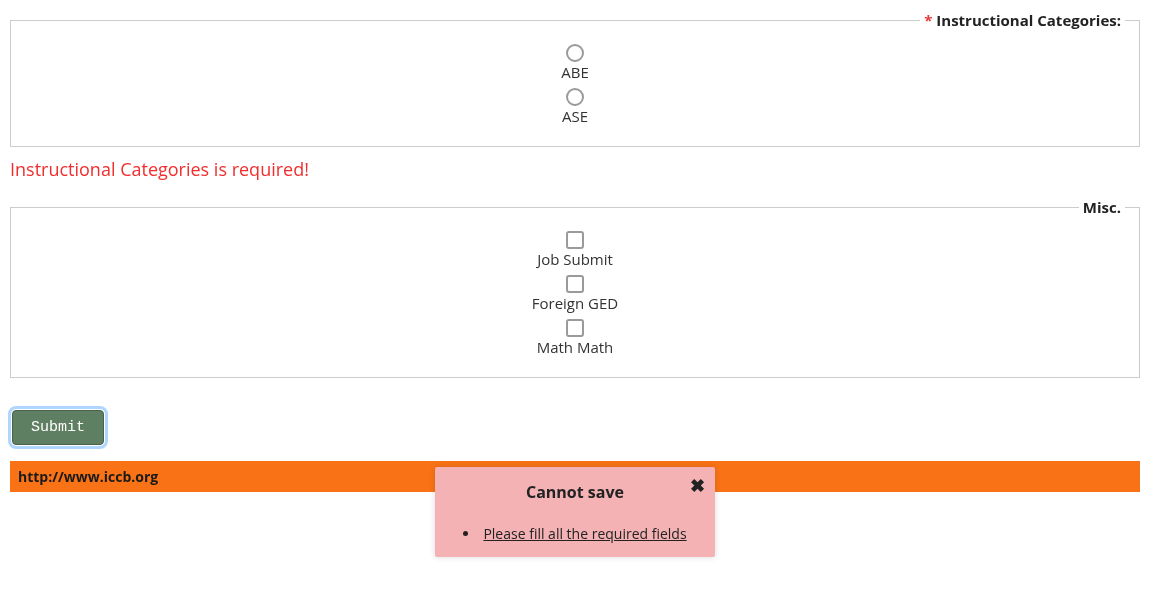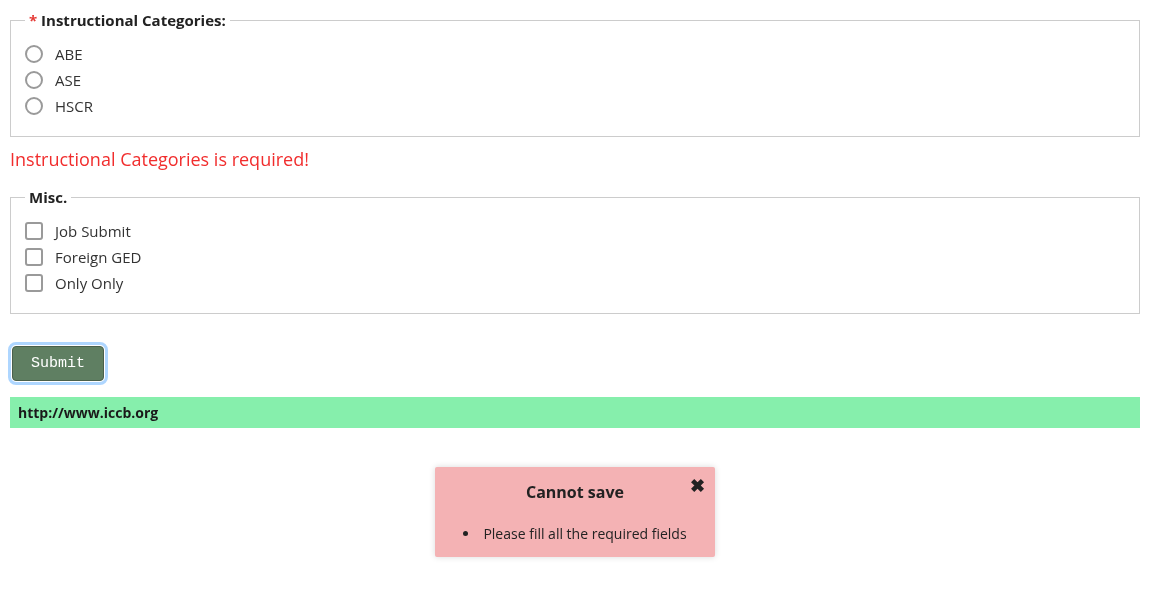--- a/index.html
+++ b/index.html
@@ -11,20 +11,21 @@
     padding: 10px;
     width: 1150px;
   }
 
   fieldset {
     border: 1px solid #ccc;
     padding: 8px 14px 14px 14px;
     margin: 0 0 14px 0;
     background: #fff;
     position: relative;
+    text-align: right;
   }
 
   legend {
     padding: 0 4px;
     font-size: 15px;
     color: #333;
   }
 
   .required-asterisk {
     color: #e53935;
@@ -33,22 +34,22 @@
 
   .legend-text {
     font-weight: bold;
     color: #222;
   }
 
   .option-row {
     display: flex;
     align-items: center;
     margin: 6px 0;
-    gap: 12px;
     cursor: pointer;
+    flex-direction: column;
   }
 
   .radio-shape {
     width: 18px;
     height: 18px;
     border: 2px solid #9a9a9a;
     border-radius: 50%;
     background: #fff;
     flex-shrink: 0;
   }
@@ -83,21 +84,21 @@
     padding: 8px 18px;
     font-size: 15px;
     cursor: pointer;
     outline: 3px solid #aed6ff;
     outline-offset: 1px;
     margin: 18px 0 14px 2px;
     font-family: Liberation Mono, monospace;
   }
 
   .footer-bar {
-    background: #86efac;
+    background: #f97316;
     padding: 6px 8px;
     color: #1a1a1a;
     font-weight: bold;
     font-size: 14px;
     margin-top: 2px;
   }
 
   .toast {
     position: fixed;
     top: 467px;
@@ -125,20 +126,21 @@
     right: 10px;
     cursor: pointer;
     font-size: 18px;
     font-weight: bold;
     color: #222;
   }
 
   .toast ul {
     list-style: disc;
     padding-left: 28px;
+    text-decoration: underline;
   }
 
   .toast li {
     font-size: 14px;
     text-align: center;
     list-style-position: inside;
   }
 
   
   .toast ul { padding-left: 0; }
@@ -156,45 +158,41 @@
   </legend>
 
   <label class="option-row">
     <span class="radio-shape"></span>
     <span class="option-label">ABE</span>
   </label>
   <label class="option-row">
     <span class="radio-shape"></span>
     <span class="option-label">ASE</span>
   </label>
-  <label class="option-row">
-    <span class="radio-shape"></span>
-    <span class="option-label">HSCR</span>
-  </label>
 </fieldset>
 
 <div class="validation-error">Instructional Categories is required!</div>
 
 
 <fieldset>
   <legend>
     <span class="legend-text">Misc.</span>
   </legend>
 
   <label class="option-row">
     <span class="checkbox-shape"></span>
     <span class="option-label">Job Submit</span>
   </label>
   <label class="option-row">
     <span class="checkbox-shape"></span>
     <span class="option-label">Foreign GED</span>
   </label>
   <label class="option-row">
     <span class="checkbox-shape"></span>
-    <span class="option-label">Only Only</span>
+    <span class="option-label">Math Math</span>
   </label>
 </fieldset>
 
 <button class="submit-btn">Submit</button>
 
 <div class="footer-bar">http://www.iccb.org</div>
 
 
 <div class="toast">
   <span class="toast-close">✖</span>

